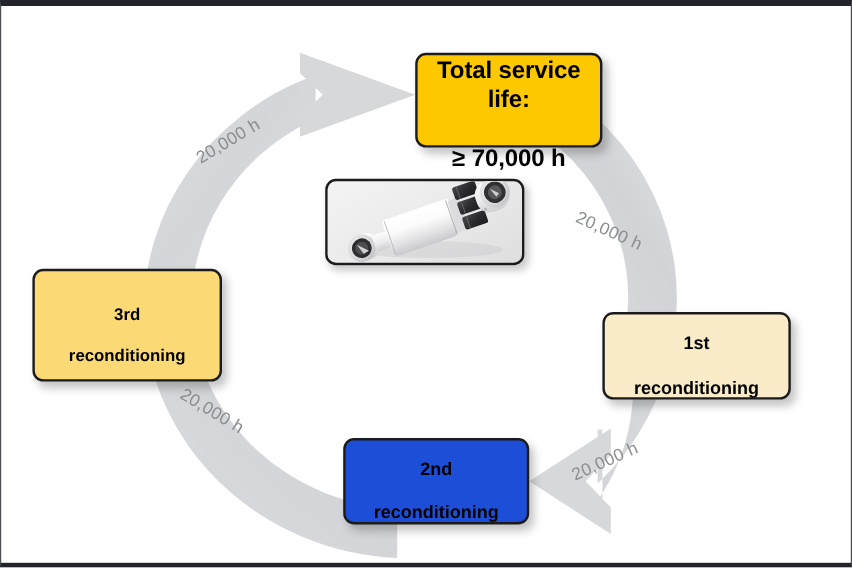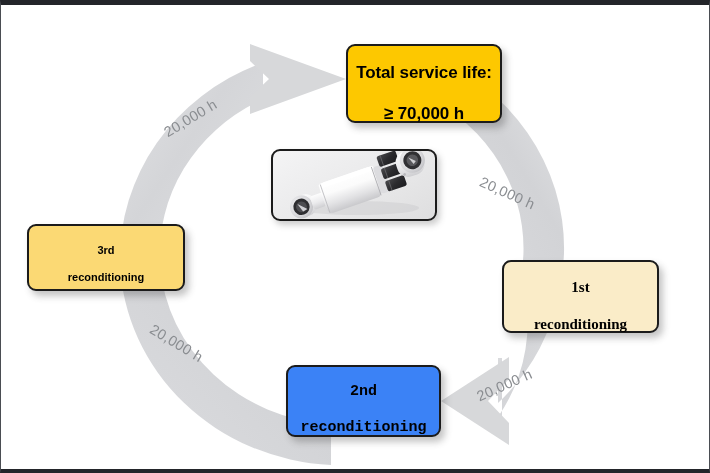--- a/index.html
+++ b/index.html
@@ -52,37 +52,37 @@
   }
   .nodebox .txt {
     line-height: 1.22;
     padding: 0 6px;
     white-space: pre-line;
   }
 
   #box-total {
     left: 345px;  top: 39px;
     width: 156px; height: 79px;
-    font-size: 17px;
+    font-size: 20px;
     letter-spacing: -0.1px;
   }
   #box-first {
     left: 501px;  top: 255px;
     width: 157px; height: 73px;
     font-size: 15px;
   }
   #box-second {
     left: 285px;  top: 360px;
     width: 155px; height: 72px;
     font-size: 15px;
   }
   #box-third {
     left: 26px;   top: 219px;
-    width: 158px; height: 67px;
-    font-size: 11px;
+    width: 158px; height: 94px;
+    font-size: 14px;
   }
 
   
   #product-card {
     position: absolute;
     left: 270px;  top: 144px;
     width: 166px; height: 72px;
     box-sizing: border-box;
     border: 2.2px solid #1b1b1b;
     border-radius: 9px;
@@ -243,28 +243,28 @@
     <div class="hlabel" id="hl-br" style="color: rgb(138, 141, 145);">20,000 h</div>
     <div class="hlabel" id="hl-bl" style="color: rgb(138, 141, 145);">20,000 h</div>
 
     <div class="nodebox" id="box-total" style="background: rgb(253, 200, 0);">
       <div class="txt">
         <span>Total service life:</span><br>
         <span>≥ 70,000 h</span>
       </div>
     </div>
 
-    <div class="nodebox" id="box-first" style="background: rgb(250, 236, 200); font-family: Liberation Serif, serif;">
+    <div class="nodebox" id="box-first" style="background: rgb(250, 236, 200);">
       <div class="txt">
         <span>1st</span><br>
         <span>reconditioning</span>
       </div>
     </div>
 
-    <div class="nodebox" id="box-second" style="background: #3b82f6; font-family: Liberation Mono, monospace;">
+    <div class="nodebox" id="box-second" style="background: #1d4ed8;">
       <div class="txt">
         <span>2nd</span><br>
         <span>reconditioning</span>
       </div>
     </div>
 
     <div class="nodebox" id="box-third" style="background: rgb(251, 217, 116);">
       <div class="txt">
         <span>3rd</span><br>
         <span>reconditioning</span>

